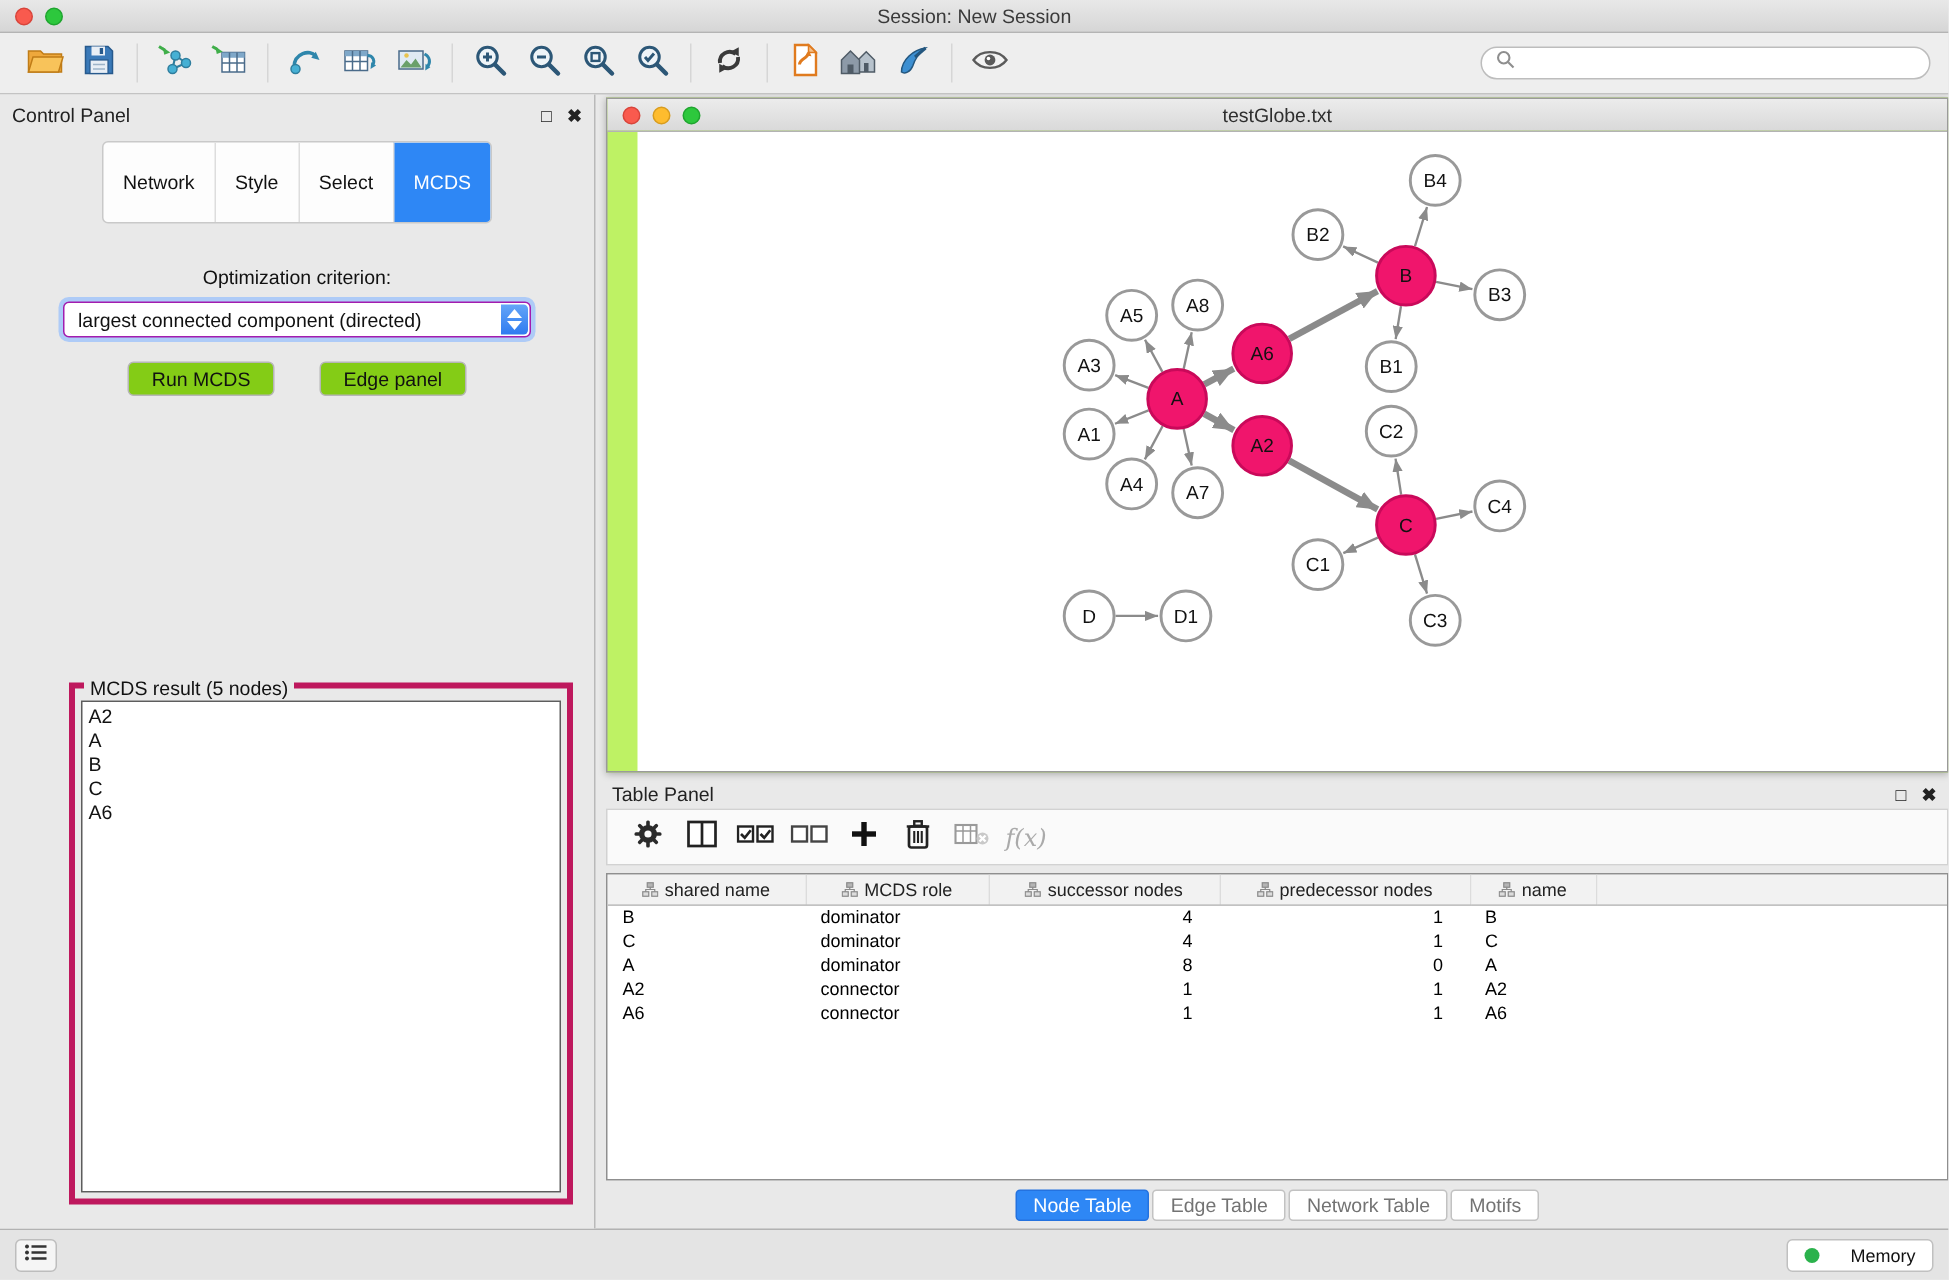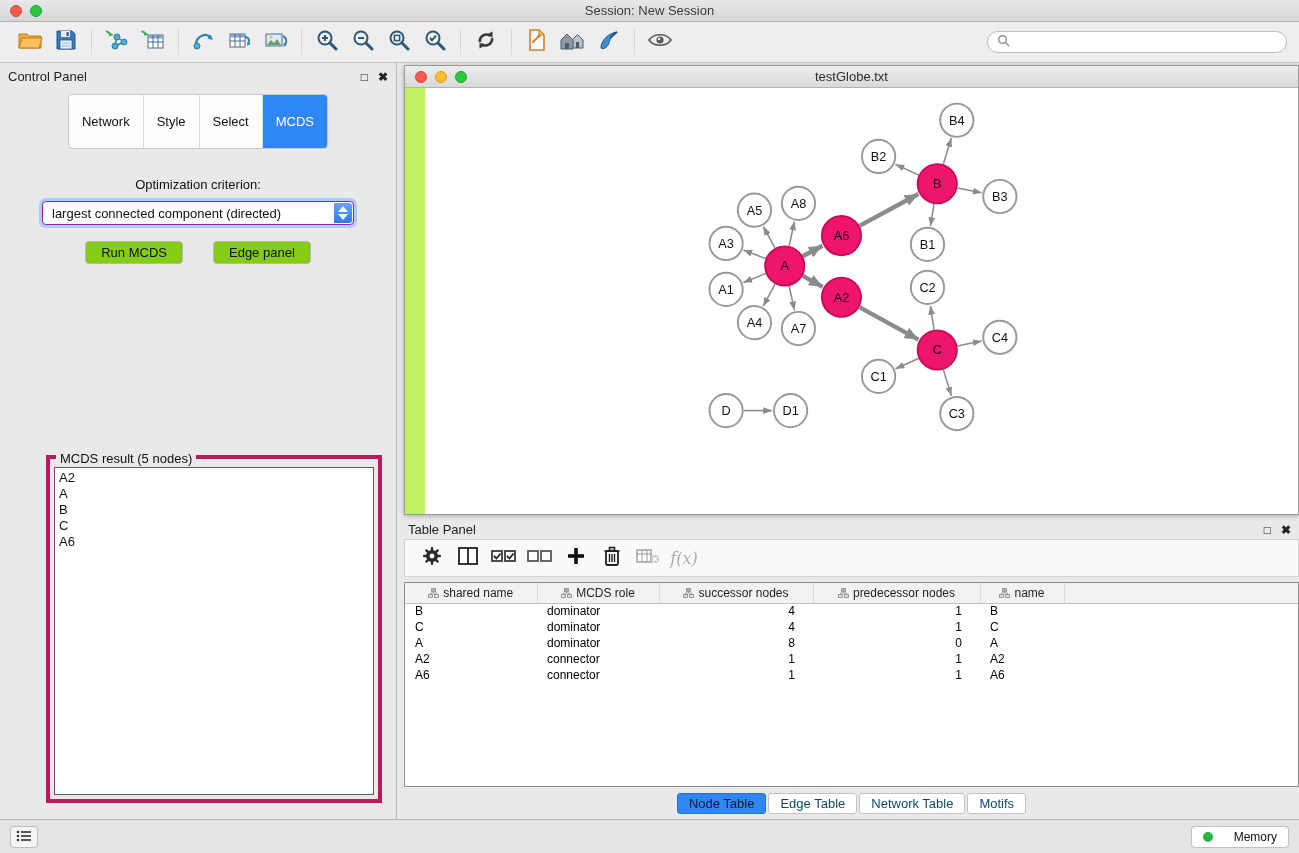--- a/index.html
+++ b/index.html
@@ -80,22 +80,22 @@
   .table-wrap { flex:1; border:1px solid #8f8f8f; background:#fff; margin-top:5px; overflow:hidden; min-height:0; }
   table { border-collapse:collapse; width:100%; font-size:12px; table-layout:fixed; }
   thead th { background:#f2f2f2; font-weight:normal; border-right:1px solid #dcdcdc;
     border-bottom:1px solid #c2c2c2; height:20px; text-align:center; color:#222; white-space:nowrap; overflow:hidden; }
   thead th.filler { border-right:none; }
   th .hier { margin-right:4px; vertical-align:-1px; }
   tbody td { height:16px; padding:0 10px; color:#000; white-space:nowrap; overflow:hidden; }
   td.col-num { text-align:right; padding-right:18px; }
   .tp-tabs { display:flex; justify-content:center; gap:2px; padding:6px 0 5px; flex-shrink:0; }
   .tp-tab { font-size:13px; padding:2px 11px; background:#fff; border:1px solid #c2c2c2;
-    border-radius:3px; color:#0c4a6e; cursor:default; }
-  .tp-tab.selected { background:#2e87f5; border-color:#2472df; color:#0f172a; }
+    border-radius:3px; color:#737373; cursor:default; }
+  .tp-tab.selected { background:#2e87f5; border-color:#2472df; color:#ffffff; }
 
   
   .statusbar { height:34px; background:#e4e4e4; border-top:1px solid #b2b2b2;
     display:flex; align-items:center; padding:0 10px; }
   .status-left-btn { width:28px; height:22px; background:#f5f5f5; border:1px solid #bdbdbd;
     border-radius:4px; display:flex; align-items:center; justify-content:center; }
   .memory-btn { margin-left:auto; display:flex; align-items:center; gap:21px; background:#fff;
     border:1px solid #c0c0c0; border-radius:4px; padding:3px 11px; font-size:12px; color:#111; }
   .memory-dot { width:10px; height:10px; border-radius:50%; background:#2bb24c; }
 </style>

